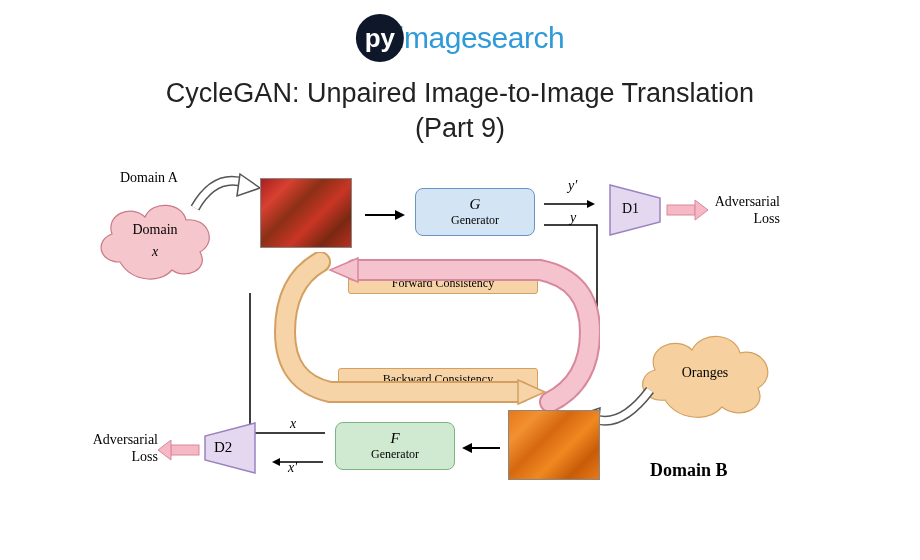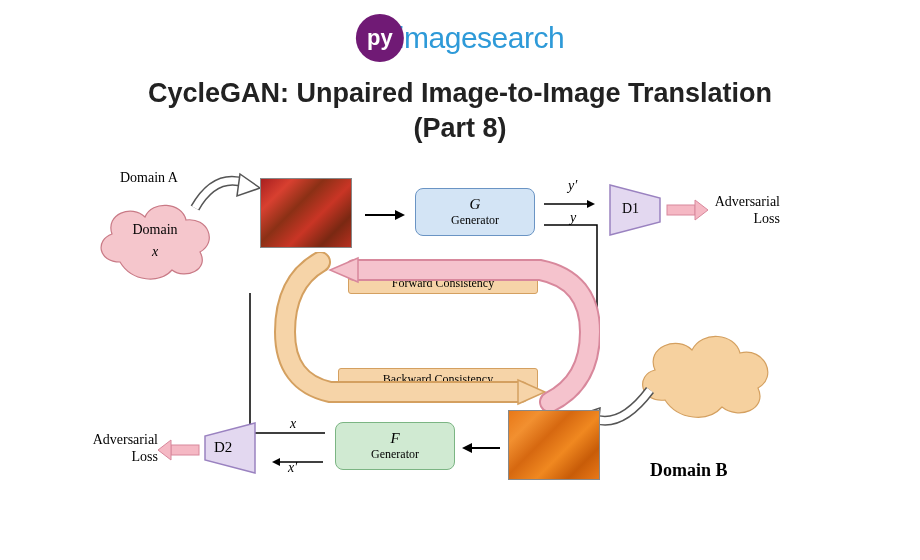--- a/index.html
+++ b/index.html
@@ -1,20 +1,20 @@
 <!DOCTYPE html>
 <html><head>
 <meta charset="utf-8">
 <style>
 *{box-sizing:border-box;margin:0;padding:0}
 body{width:920px;height:560px;background:#fff;font-family:-apple-system,BlinkMacSystemFont,"Segoe UI",Helvetica,Arial,sans-serif;position:relative;overflow:hidden}
 .logo{position:absolute;top:14px;left:50%;transform:translateX(-50%);display:flex;align-items:center}
-.logo-circle{width:48px;height:48px;border-radius:50%;background:#701a75;display:flex;align-items:center;justify-content:center;color:#fff;font-weight:700;font-size:22px;z-index:2;position:relative}
+.logo-circle{width:48px;height:48px;border-radius:50%;background:#0f172a;display:flex;align-items:center;justify-content:center;color:#fff;font-weight:700;font-size:26px;z-index:2;position:relative}
 .logo-text{color:#2e9ad8;font-size:30px;font-weight:300;margin-left:-6px;letter-spacing:-0.5px}
-.title{position:absolute;top:78px;width:100%;text-align:center;font-size:27px;color:#222;font-weight:700}
+.title{position:absolute;top:78px;width:100%;text-align:center;font-size:27px;color:#222;font-weight:400}
 .title-l2{top:113px}
 .diagram{position:absolute;top:160px;left:90px;width:740px;height:370px}
 .node{position:absolute;text-align:center;font-family:Georgia,serif}
 .cloud{position:absolute}
 .cloud-shape{fill-opacity:0.95;stroke-width:1.2}
 .cloud-label{position:absolute;width:100%;text-align:center;font-family:Georgia,serif}
 .box{border:1.5px solid;border-radius:8px;display:flex;flex-direction:column;align-items:center;justify-content:center;font-family:Georgia,serif}
 .trap{position:absolute}
 .img{position:absolute;border:1px solid #888;display:flex;align-items:center;justify-content:center;font-size:9px;color:#fff;overflow:hidden}
 .apples{background:linear-gradient(135deg,#a82020 0%,#d84030 20%,#8b3015 40%,#c93525 60%,#7a2812 80%,#b83020 100%)}
@@ -28,21 +28,21 @@
 <body>
 
 <div class="logo">
   <div class="logo-circle">
       <span>py</span>
     </div>
   <div class="logo-text">imagesearch</div>
 </div>
 
 <div class="title">CycleGAN: Unpaired Image-to-Image Translation</div>
-<div class="title title-l2">(Part 8)</div>
+<div class="title title-l2">(Part 9)</div>
 
 <div class="diagram">
 
   <div class="node" style="left:30px;top:10px;font-weight:400;font-size:14px">Domain A</div>
   <div class="cloud" style="left:0px;top:32px;width:130px;height:90px">
     <svg width="130" height="90" viewBox="0 0 130 90">
       <path class="cloud-shape" d="M30 70 C8 70 5 48 22 42 C15 22 42 12 55 25 C62 8 92 10 96 28 C118 25 128 50 110 60 C120 78 95 88 82 78 C70 92 42 90 30 70 Z" fill="#f4c3c9" stroke="#c97a86"></path>
     </svg>
     <div class="cloud-label" style="top:30px;font-size:14px">Domain</div>
     <div class="cloud-label" style="top:52px;font-style:italic;font-size:14px">x</div>
@@ -106,20 +106,21 @@
 
     <path d="M280 150 Q320 130 320 80 Q320 28 270 18 L85 18" fill="none" stroke="#d8889c" stroke-width="22" stroke-linecap="round"></path>
     <path d="M280 150 Q320 130 320 80 Q320 28 270 18 L85 18" fill="none" stroke="#f5c3cd" stroke-width="18" stroke-linecap="round"></path>
     <path d="M88 6 L60 18 L88 30 Z" fill="#f5c3cd" stroke="#d8889c" stroke-width="1.5"></path>
   </svg>
 
   <div class="cloud" style="left:540px;top:165px;width:150px;height:95px">
     <svg width="150" height="95" viewBox="0 0 150 95">
       <path class="cloud-shape" d="M35 75 C10 78 5 50 25 45 C15 22 48 10 62 25 C72 5 105 8 110 28 C135 22 148 52 128 63 C138 85 108 95 92 82 C78 98 48 95 35 75 Z" fill="#f6cf9a" stroke="#d4a060"></path>
     </svg>
+    <div class="cloud-label" style="top:40px;font-size:14px">Oranges</div>
   </div>
   <div class="node" style="left:560px;top:300px;font-weight:700;font-size:18px">Domain B</div>
 
   <svg class="arrow" style="left:490px;top:220px;width:80px;height:60px">
     <path d="M70 10 Q40 50 12 38" fill="none" stroke="#555" stroke-width="10"></path>
     <path d="M70 10 Q40 50 12 38" fill="none" stroke="#fff" stroke-width="7"></path>
     <path d="M20 28 L2 34 L18 48 Z" fill="#fff" stroke="#555" stroke-width="1.5"></path>
   </svg>
 
   <div class="img oranges" style="left:418px;top:250px;width:92px;height:70px"></div>

